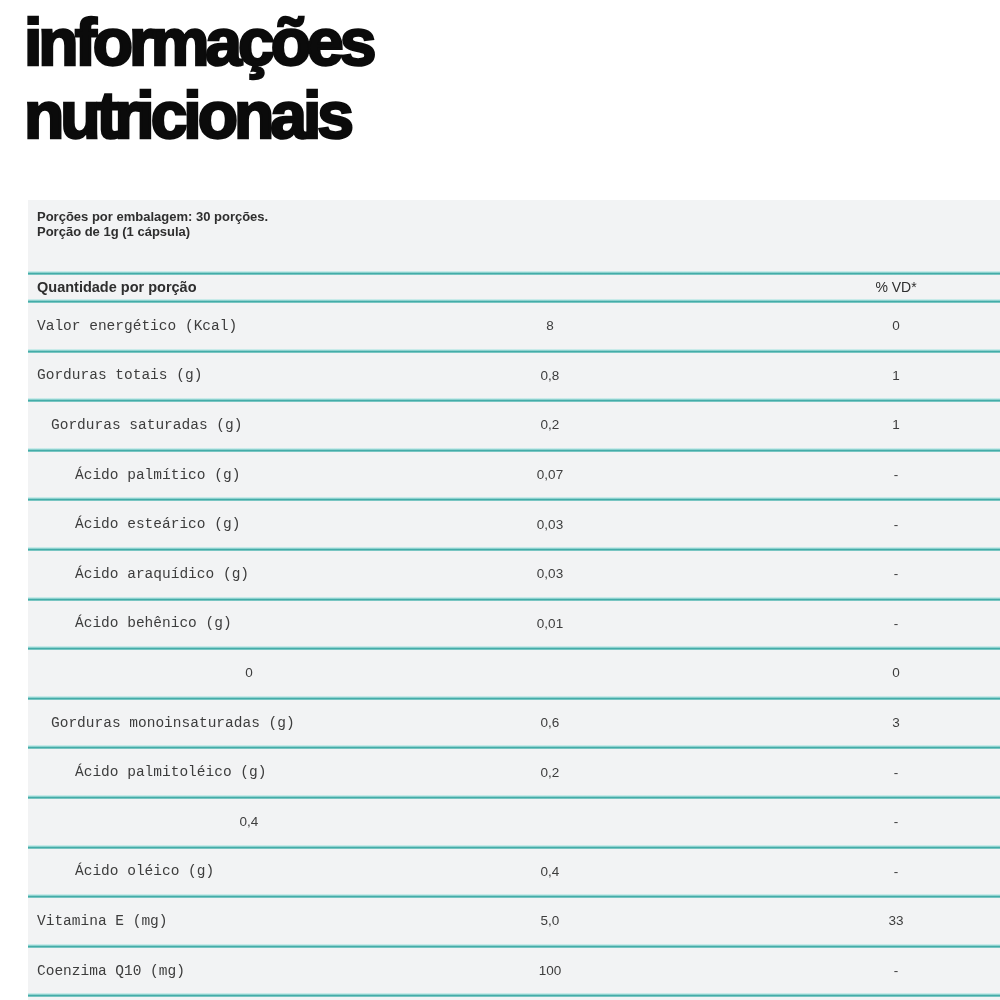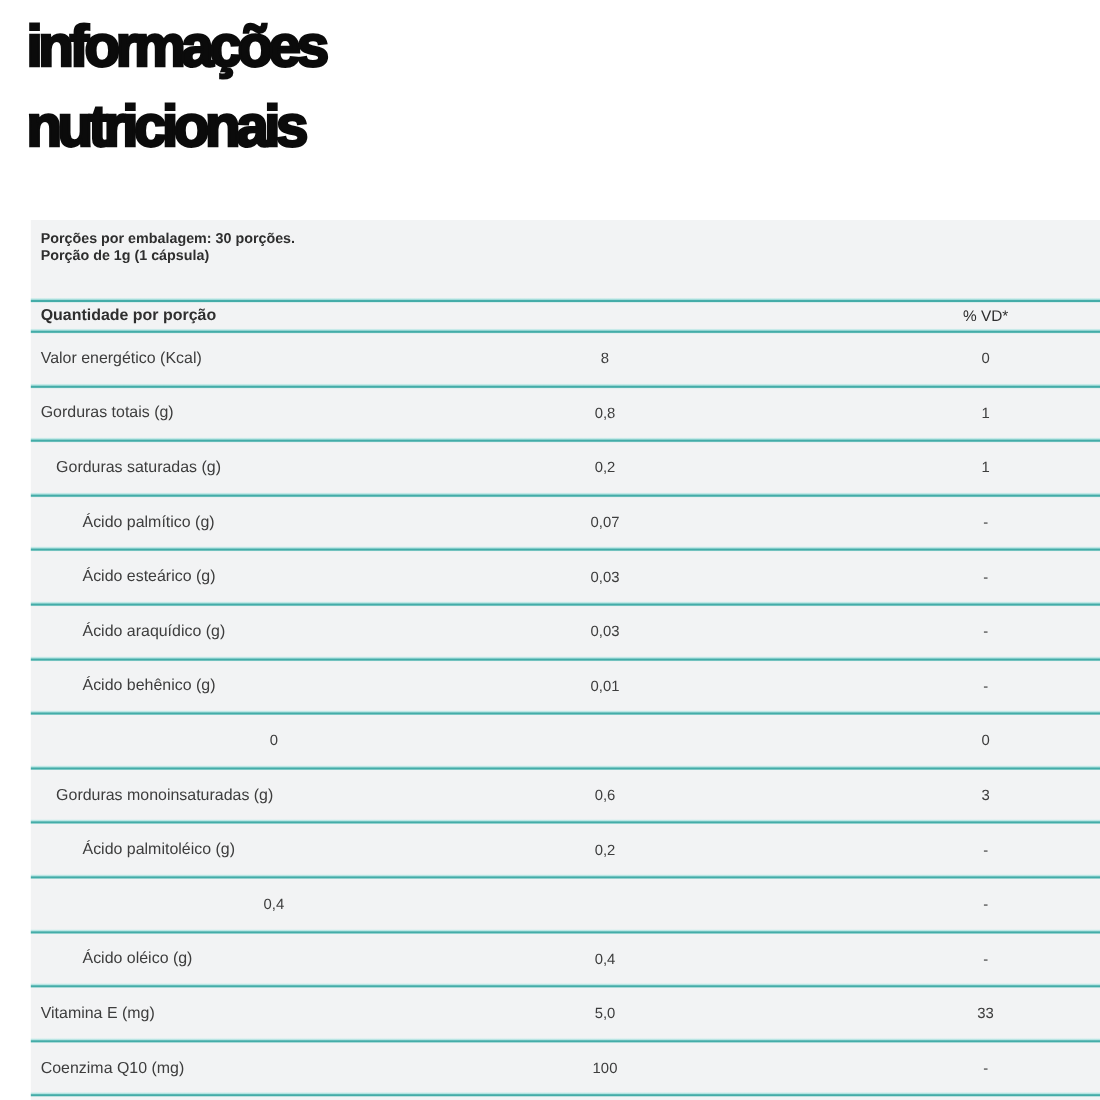--- a/index.html
+++ b/index.html
@@ -6,21 +6,21 @@
   body{
     width:1000px;height:1000px;position:relative;overflow:hidden;
     background:#ffffff;
     font-family:"Liberation Sans","DejaVu Sans",sans-serif;
   }
   
   .title{
     position:absolute;left:24px;top:6px;
     color:#0b0b0b;
     font-weight:700;
-    font-size:53px;
+    font-size:66px;
     line-height:73px;
     letter-spacing:-4px;
     -webkit-text-stroke:2.5px #0b0b0b;
   }
   .title div{white-space:nowrap;}
   
   .nutri-table{
     position:absolute;left:28px;top:200px;width:972px;height:800px;
     background:#f2f3f4;
     color:#3d3d3d;
@@ -36,21 +36,21 @@
   }
   .grid{
     display:grid;
     grid-template-columns:442px 160px 186px 160px 1fr;
     align-items:center;
   }
   .head-row{height:24px;}
   .head-label{padding-left:9px;font-size:14.5px;font-weight:700;color:#2e2e2e;}
   .head-dv{grid-column:4;text-align:center;font-size:14px;font-weight:400;color:#2e2e2e;}
   .trow{height:45.6px;}
-  .cell-label{font-size:14.5px;}
+  .cell-label{font-size:14.5px;font-family:Liberation Mono, monospace;}
   .ind-0{padding-left:9px;}
   .ind-1{padding-left:23px;}
   .ind-2{padding-left:47px;}
   .cell-amount{text-align:center;font-size:13.5px;}
   .cell-dv{grid-column:4;text-align:center;font-size:13.5px;}
 </style>
 </head>
 <body>
 
 <div class="title">

